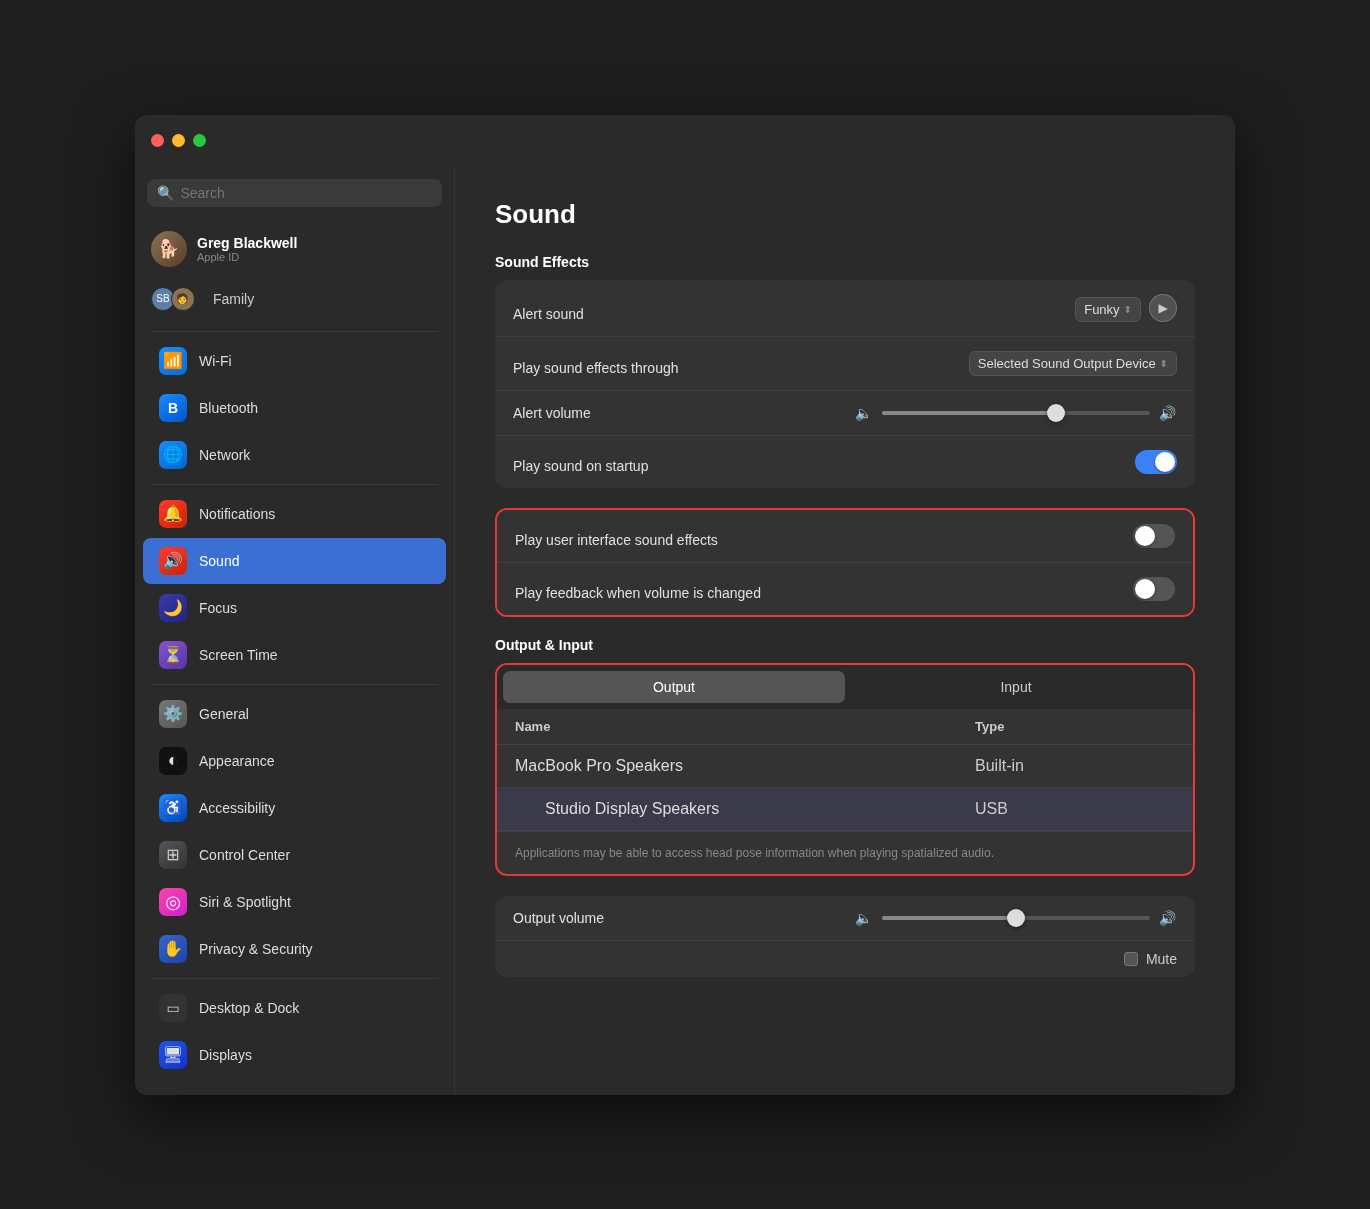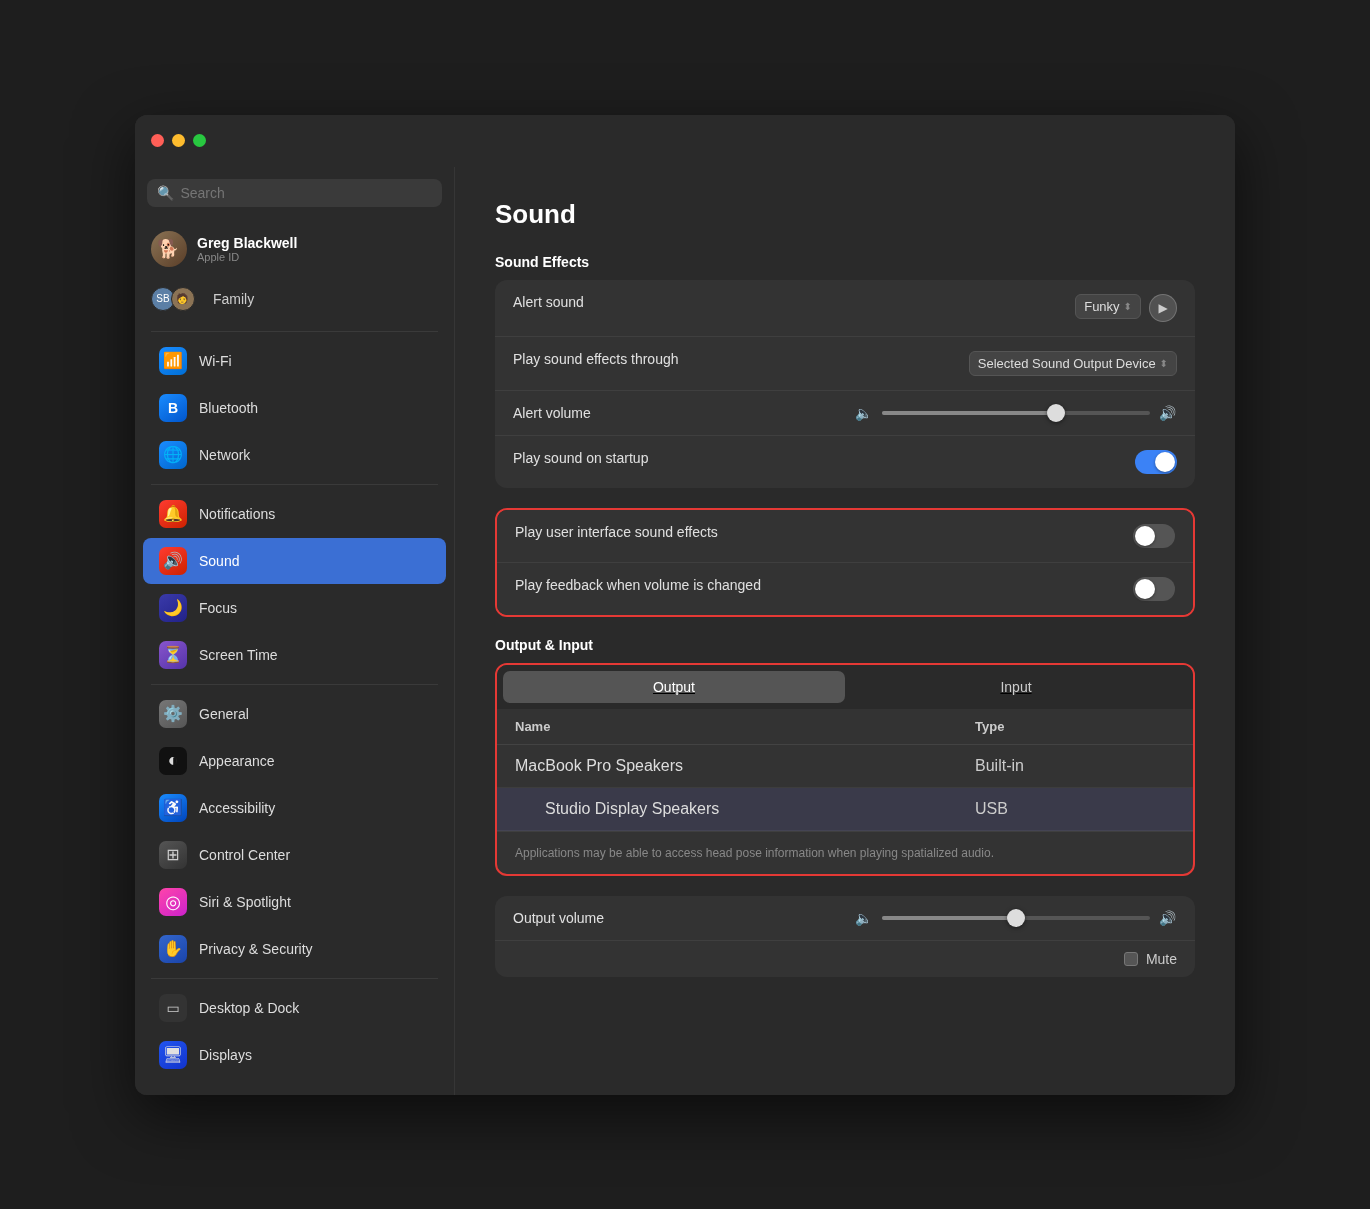--- a/index.html
+++ b/index.html
@@ -172,21 +172,21 @@
       margin-bottom: 10px;
     }
     .card {
       background: #333;
       border-radius: 12px;
       overflow: hidden;
       margin-bottom: 20px;
     }
     .card-row {
       display: flex;
-      align-items: flex-start;
+      align-items: flex-end;
       padding: 14px 18px;
       border-bottom: 1px solid rgba(255,255,255,0.06);
     }
     .card-row:last-child { border-bottom: none; }
     .row-label { color: #e0e0e0; font-size: 14px; flex: 1; }
     .select-box {
       background: #444;
       border: 1px solid #555;
       border-radius: 6px;
       color: #ddd;
@@ -267,21 +267,20 @@
       border-radius: 12px;
       background: #333;
       overflow: hidden;
       margin-bottom: 20px;
     }
     .tab-bar {
       display: flex;
       background: #2a2a2a;
       padding: 6px;
       gap: 0;
-      text-decoration: underline;
     }
     .tab-btn {
       flex: 1;
       padding: 8px;
       text-align: center;
       border-radius: 7px;
       font-size: 14px;
       font-weight: 500;
       cursor: pointer;
       color: #ccc;

